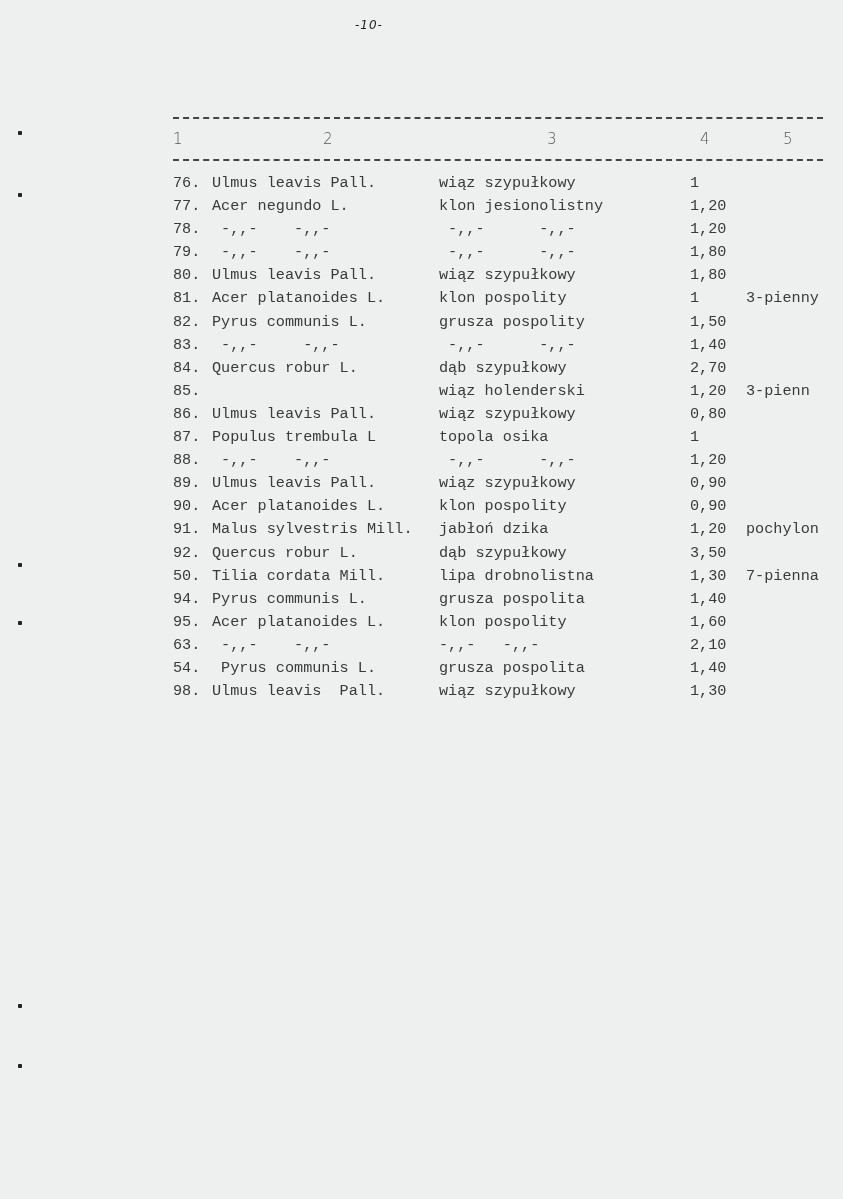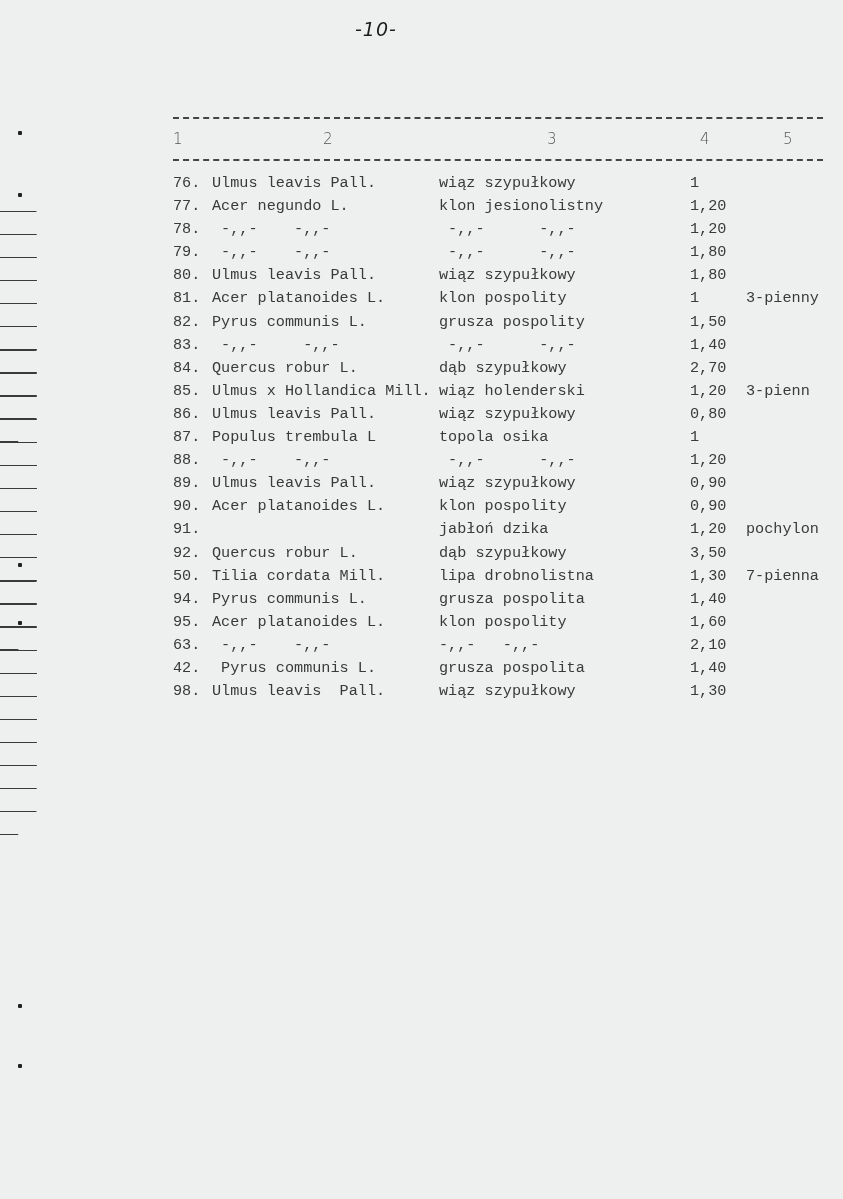--- a/index.html
+++ b/index.html
@@ -13,21 +13,21 @@
       position: relative;
       overflow: hidden;
       font-family: "Liberation Mono", "DejaVu Sans Mono", monospace;
       color: #3a3a3a;
     }
     .page-number {
       position: absolute;
       left: 355px;
       top: 18px;
       font-family: "DejaVu Sans", sans-serif;
-      font-size: 19px;
+      font-size: 12px;
       font-style: italic;
       color: #1e1e1e;
       letter-spacing: 1px;
     }
     .rule {
       position: absolute;
       left: 173px;
       width: 650px;
       height: 0;
       border-top: 2px dashed #444;
@@ -44,21 +44,20 @@
       color: #555;
       font-family: "DejaVu Sans", sans-serif;
       font-weight: 300;
     }
     .header-row span { position: absolute; }
     .rows {
       position: absolute;
       top: 172px;
       left: 0;
       width: 711px;
-      text-decoration: underline;
     }
     .row {
       position: relative;
       height: 23.1px;
       font-size: 15.2px;
       line-height: 23px;
       white-space: pre;
     }
     .row span { position: absolute; top: 0; }
     .c-num { left: 173px; }
@@ -157,21 +156,20 @@
   </div>
     <div class="row">
     <span class="c-num">84.</span>
     <span class="c-latin">Quercus robur L.</span>
     <span class="c-polish">dąb szypułkowy</span>
     <span class="c-size">2,70</span>
     <span class="c-note"></span>
   </div>
     <div class="row">
     <span class="c-num">85.</span>
-    <span class="c-latin">Ulmus x Hollandica Mill.</span>
     <span class="c-polish">wiąz holenderski</span>
     <span class="c-size">1,20</span>
     <span class="c-note">3-pienn</span>
   </div>
     <div class="row">
     <span class="c-num">86.</span>
     <span class="c-latin">Ulmus leavis Pall.</span>
     <span class="c-polish">wiąz szypułkowy</span>
     <span class="c-size">0,80</span>
     <span class="c-note"></span>
@@ -199,20 +197,21 @@
   </div>
     <div class="row">
     <span class="c-num">90.</span>
     <span class="c-latin">Acer platanoides L.</span>
     <span class="c-polish">klon pospolity</span>
     <span class="c-size">0,90</span>
     <span class="c-note"></span>
   </div>
     <div class="row">
     <span class="c-num">91.</span>
+    <span class="c-latin">Malus sylvestris Mill.</span>
     <span class="c-polish">jabłoń dzika</span>
     <span class="c-size">1,20</span>
     <span class="c-note">pochylon</span>
   </div>
     <div class="row">
     <span class="c-num">92.</span>
     <span class="c-latin">Quercus robur L.</span>
     <span class="c-polish">dąb szypułkowy</span>
     <span class="c-size">3,50</span>
     <span class="c-note"></span>
@@ -239,21 +238,21 @@
     <span class="c-note"></span>
   </div>
     <div class="row">
     <span class="c-num">63.</span>
     <span class="c-latin"> -,,-    -,,-</span>
     <span class="c-polish">-,,-   -,,-</span>
     <span class="c-size">2,10</span>
     <span class="c-note"></span>
   </div>
     <div class="row">
-    <span class="c-num">42.</span>
+    <span class="c-num">54.</span>
     <span class="c-latin"> Pyrus communis L.</span>
     <span class="c-polish">grusza pospolita</span>
     <span class="c-size">1,40</span>
     <span class="c-note"></span>
   </div>
     <div class="row">
     <span class="c-num">98.</span>
     <span class="c-latin">Ulmus leavis  Pall.</span>
     <span class="c-polish">wiąz szypułkowy</span>
     <span class="c-size">1,30</span>

